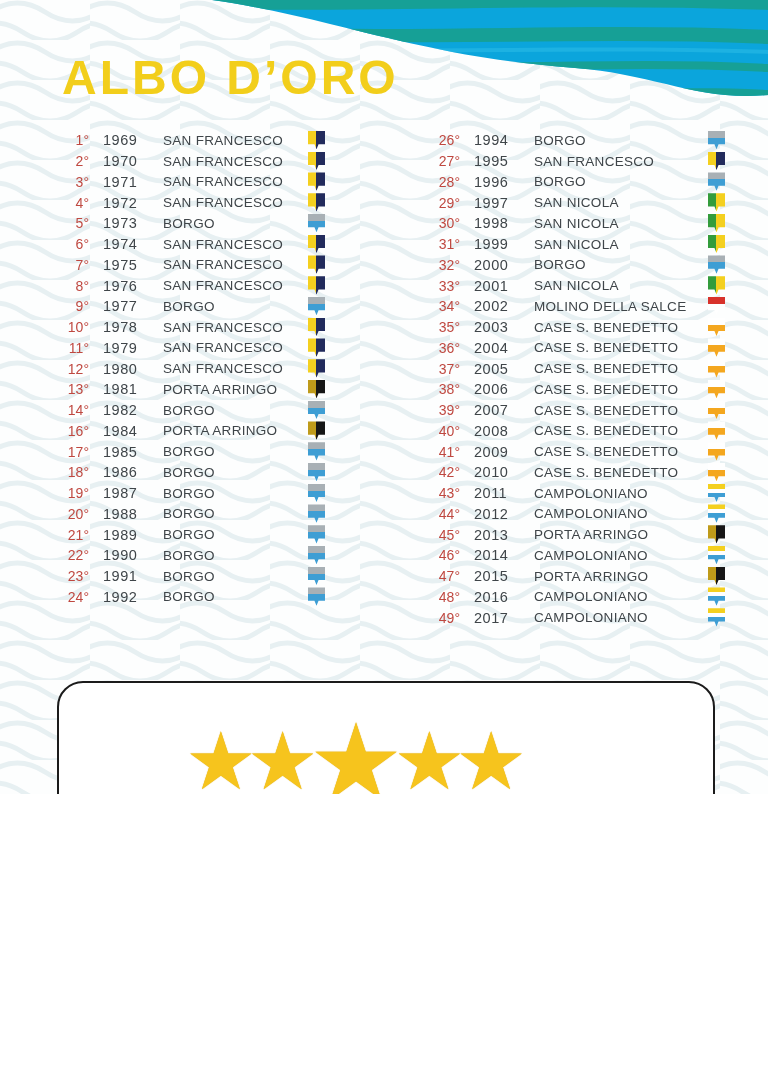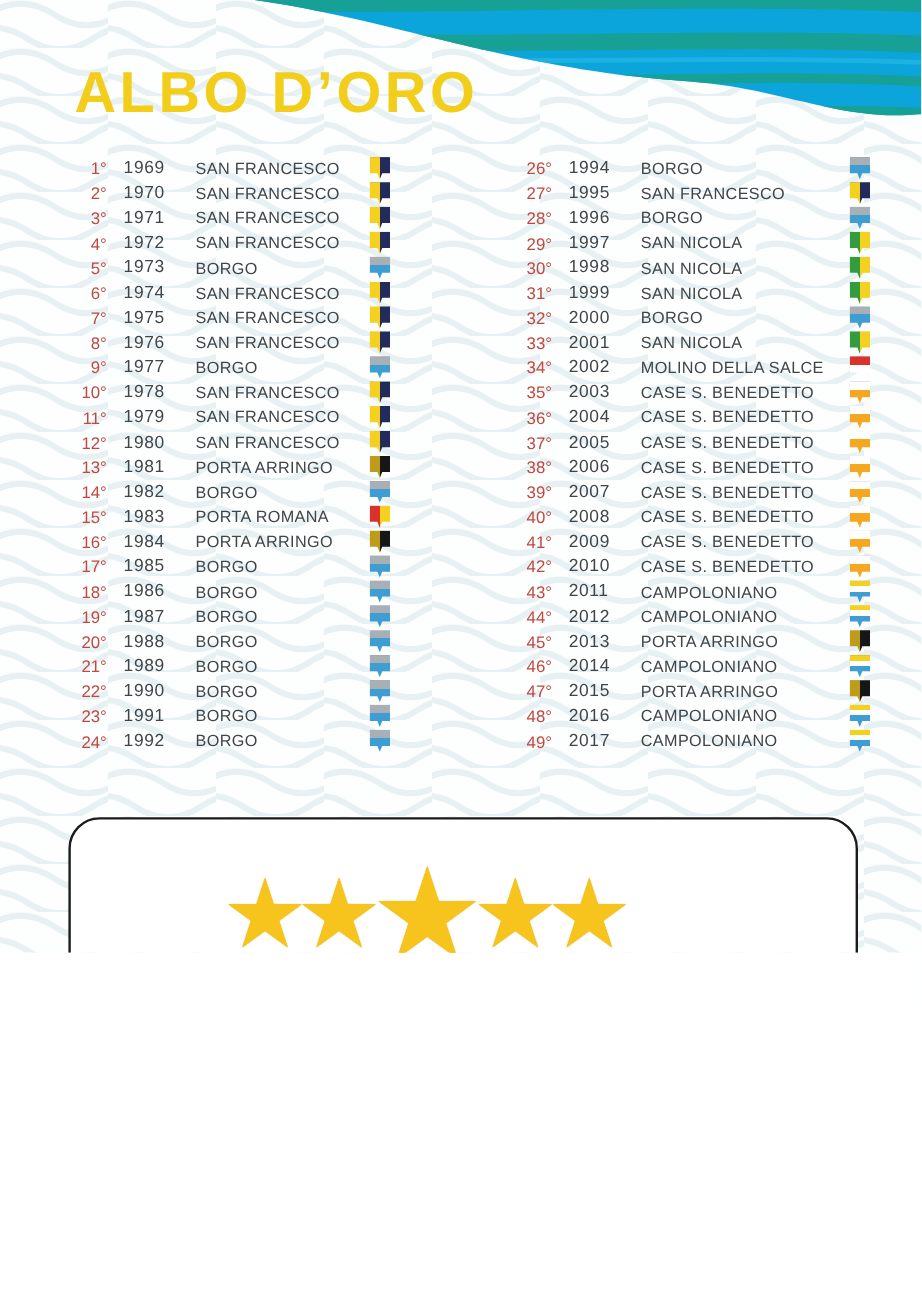--- a/index.html
+++ b/index.html
@@ -179,26 +179,20 @@
         <span class="name">PORTA ARRINGO</span>
         <span class="flag" style="background: linear-gradient(to right, rgb(191, 155, 26) 0px, rgb(191, 155, 26) 50%, rgb(22, 22, 22) 50%, rgb(22, 22, 22) 100%);"></span>
       </div>
       <div class="row">
         <span class="rank">14°</span>
         <span class="year">1982</span>
         <span class="name">BORGO</span>
         <span class="flag" style="background: linear-gradient(rgb(168, 176, 181) 0px, rgb(168, 176, 181) 36%, rgb(62, 158, 212) 36%, rgb(62, 158, 212) 100%);"></span>
       </div>
       <div class="row">
-        <span class="rank">15°</span>
-        <span class="year">1983</span>
-        <span class="name">PORTA ROMANA</span>
-        <span class="flag" style="background: linear-gradient(to right, rgb(216, 50, 43) 0px, rgb(216, 50, 43) 50%, rgb(244, 208, 31) 50%, rgb(244, 208, 31) 100%);"></span>
-      </div>
-      <div class="row">
         <span class="rank">16°</span>
         <span class="year">1984</span>
         <span class="name">PORTA ARRINGO</span>
         <span class="flag" style="background: linear-gradient(to right, rgb(191, 155, 26) 0px, rgb(191, 155, 26) 50%, rgb(22, 22, 22) 50%, rgb(22, 22, 22) 100%);"></span>
       </div>
       <div class="row">
         <span class="rank">17°</span>
         <span class="year">1985</span>
         <span class="name">BORGO</span>
         <span class="flag" style="background: linear-gradient(rgb(168, 176, 181) 0px, rgb(168, 176, 181) 36%, rgb(62, 158, 212) 36%, rgb(62, 158, 212) 100%);"></span>

